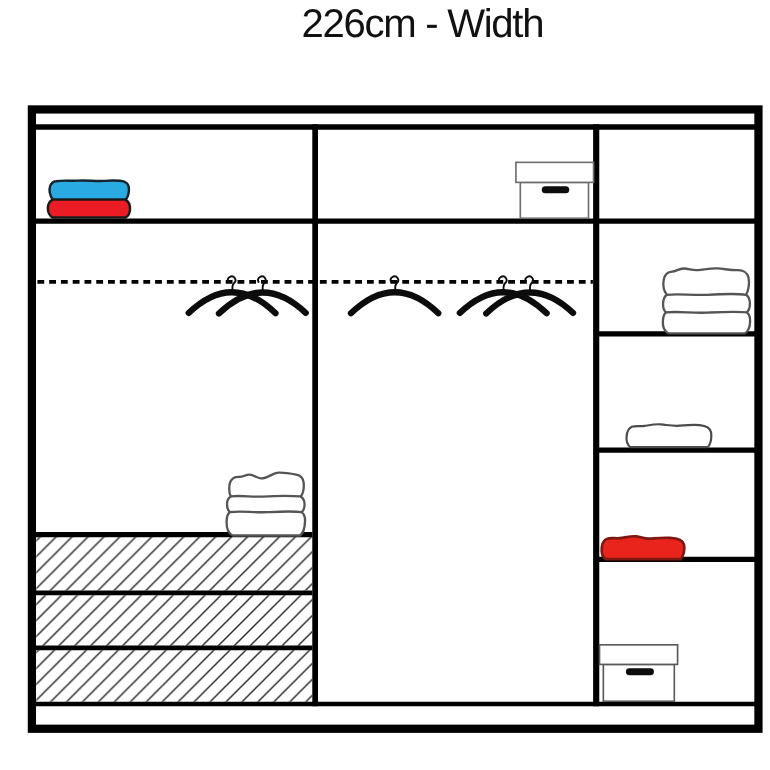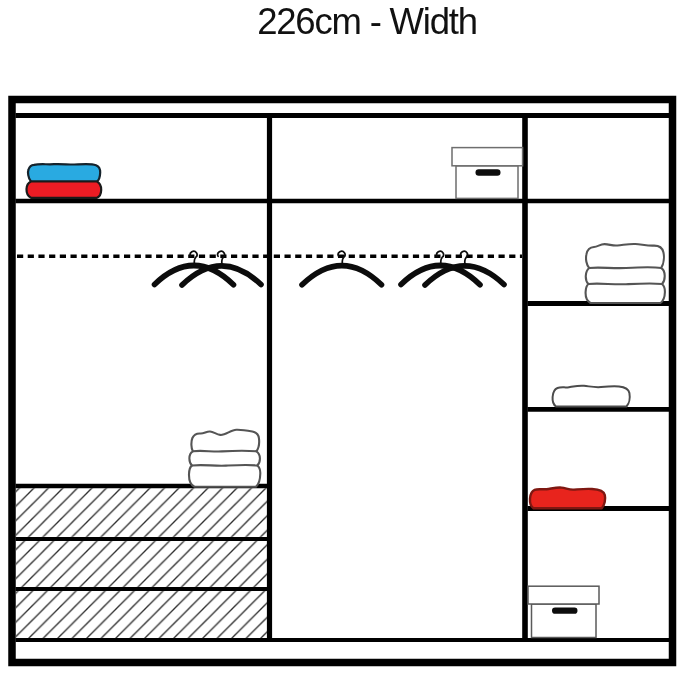--- a/index.html
+++ b/index.html
@@ -1,16 +1,16 @@
 <!DOCTYPE html>
 <html><head>
 <meta charset="utf-8">
 <style>
   html,body{margin:0;padding:0;background:#fff;}
-  .page{position:relative;width:680px;height:700px;background:#fff;overflow:hidden;}
+  .page{position:relative;width:680px;height:700px;background:#fff;overflow:hidden;padding-left:17px;}
   svg{display:block;}
 </style>
 </head>
 <body>
 
 <div class="page">
 <svg width="700" height="700" viewBox="0 0 700 700" xmlns="http://www.w3.org/2000/svg">
   <defs>
 
     <pattern id="hatch" width="14.5" height="14.5" patternUnits="userSpaceOnUse">

